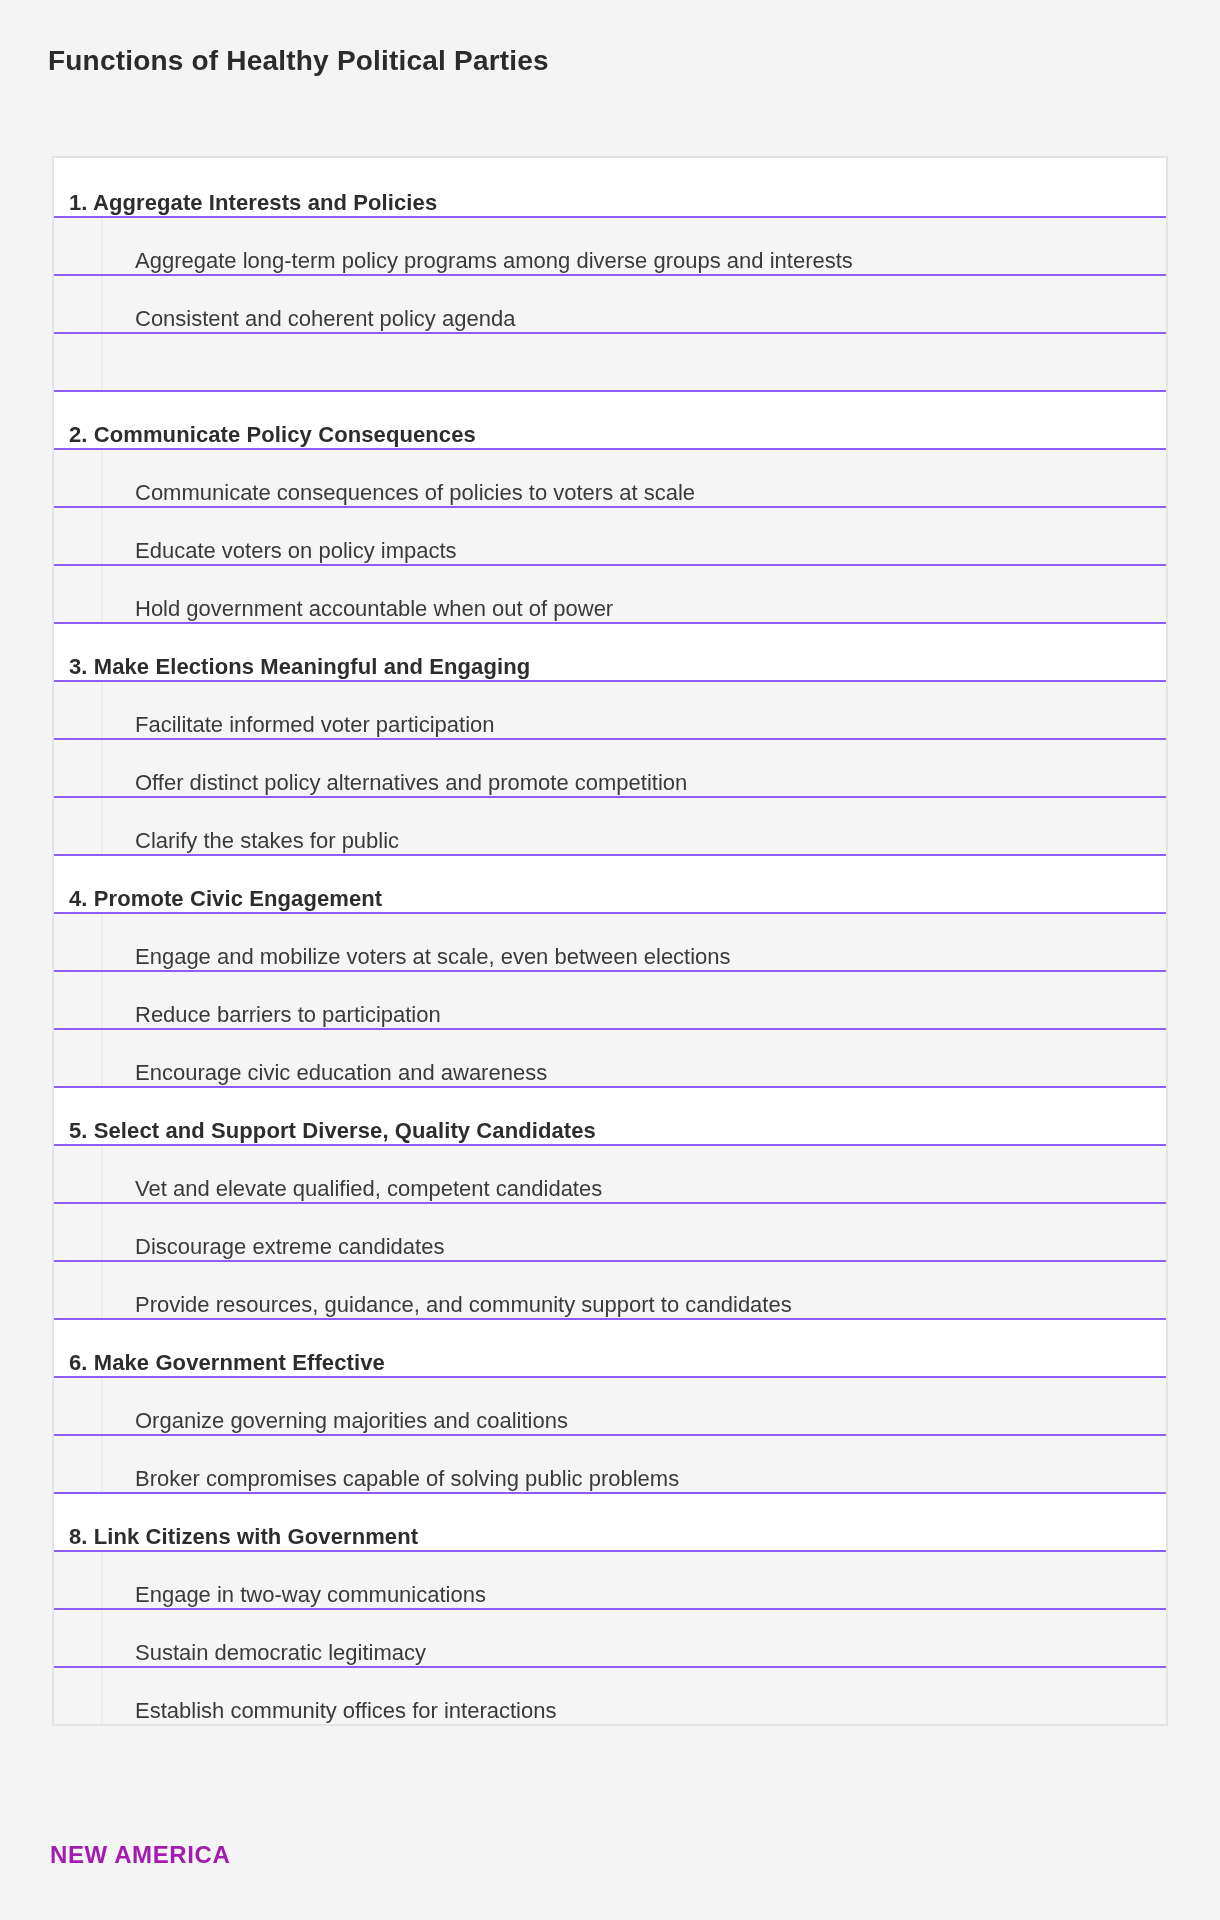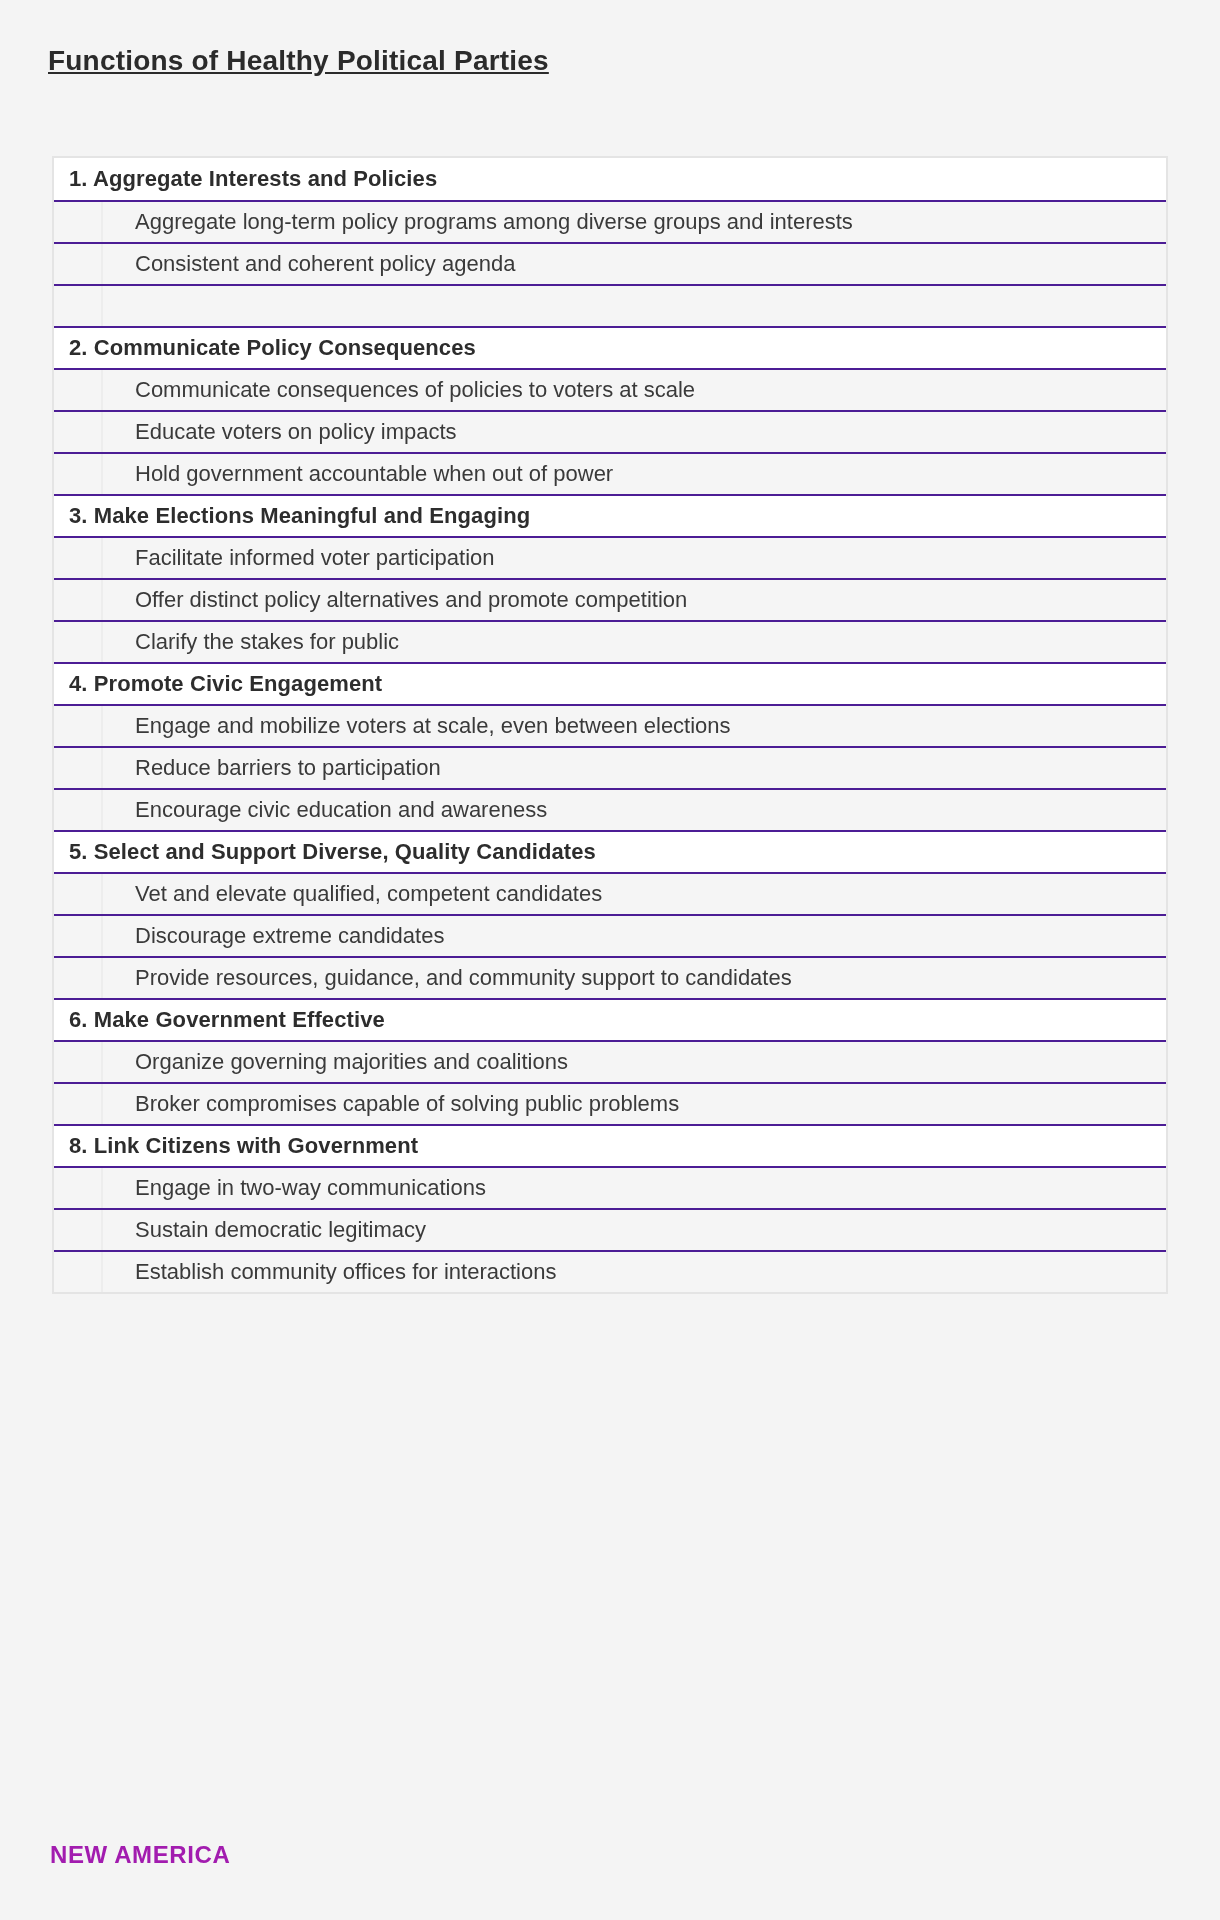--- a/index.html
+++ b/index.html
@@ -13,37 +13,36 @@
   }
   .title {
     position: absolute;
     left: 48px;
     top: 45px;
     margin: 0;
     font-size: 28px;
     font-weight: 700;
     color: #2b2b2b;
     letter-spacing: 0.2px;
-    text-decoration: underline;
   }
   .functions-table {
     position: absolute;
     left: 52px;
     top: 156px;
     width: 1116px;
     box-sizing: border-box;
     border: 2px solid #e4e4e4;
   }
   .row {
     display: flex;
-    align-items: center;
-    height: 42px;
+    align-items: flex-end;
+    height: 58px;
     box-sizing: border-box;
   }
-  .row:not(:first-child) { border-top: 2px solid #4c1d95; }
+  .row:not(:first-child) { border-top: 2px solid #8b5cf6; }
   .header-row {
     background: #ffffff;
     padding-left: 15px;
   }
   .section-heading {
     font-size: 22px;
     font-weight: 700;
     color: #2d2d2d;
     letter-spacing: 0.1px;
   }

